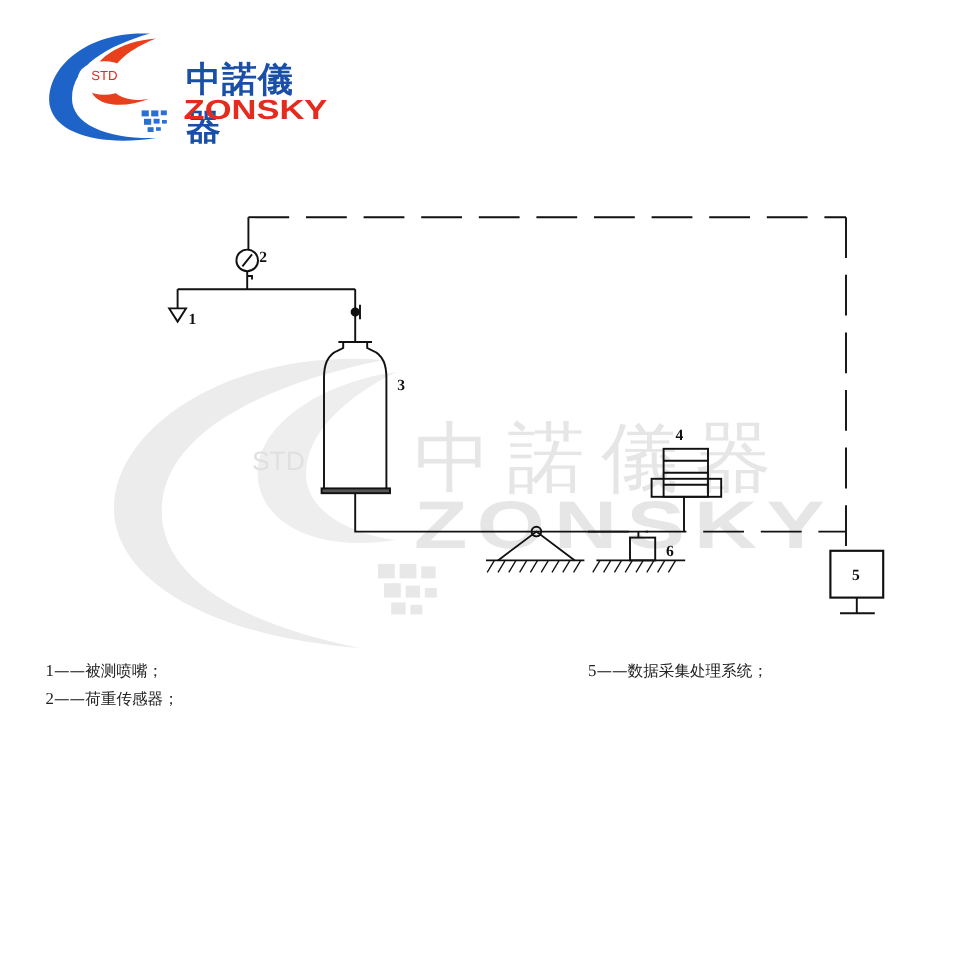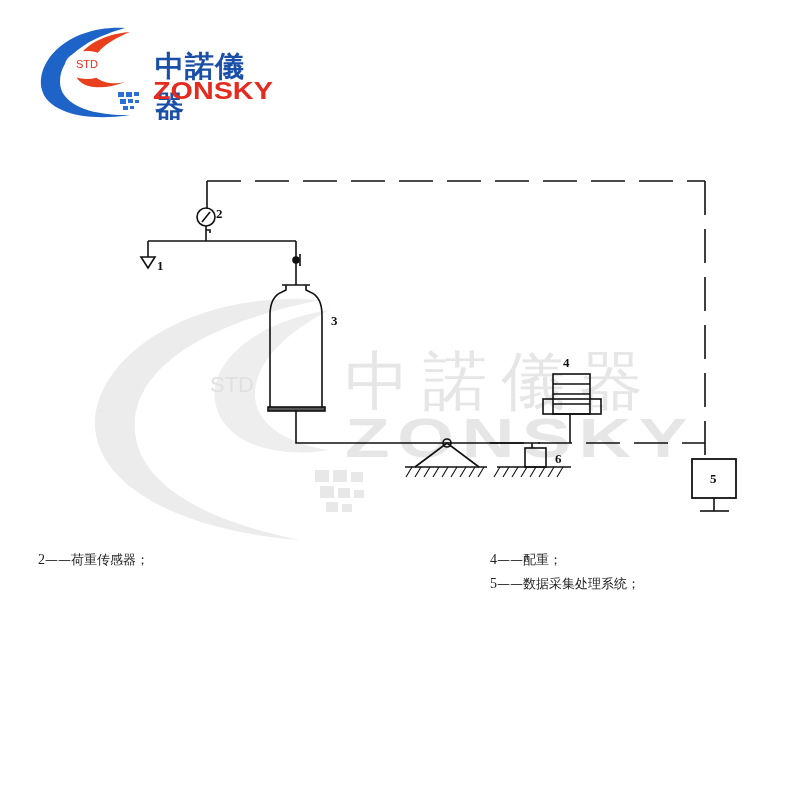--- a/index.html
+++ b/index.html
@@ -111,18 +111,18 @@
 </svg>
 
 <span class="lbl" style="left:216px;top:206px;">2</span>
 <span class="lbl" style="left:157px;top:258px;">1</span>
 <span class="lbl" style="left:331px;top:313px;">3</span>
 <span class="lbl" style="left:563px;top:355px;">4</span>
 <span class="lbl" style="left:555px;top:451px;">6</span>
 <span class="lbl" style="left:710px;top:471px;">5</span>
 
 <div class="legend" style="left:38px;top:548px;">
+  <div class="row"><span class="num">1</span><span>——</span><span>被测喷嘴；</span></div>
   <div class="row"><span class="num">2</span><span>——</span><span>荷重传感器；</span></div>
 </div>
 <div class="legend" style="left:490px;top:548px;">
-  <div class="row"><span class="num">4</span><span>——</span><span>配重；</span></div>
   <div class="row"><span class="num">5</span><span>——</span><span>数据采集处理系统；</span></div>
 </div>
 
 </body></html>

